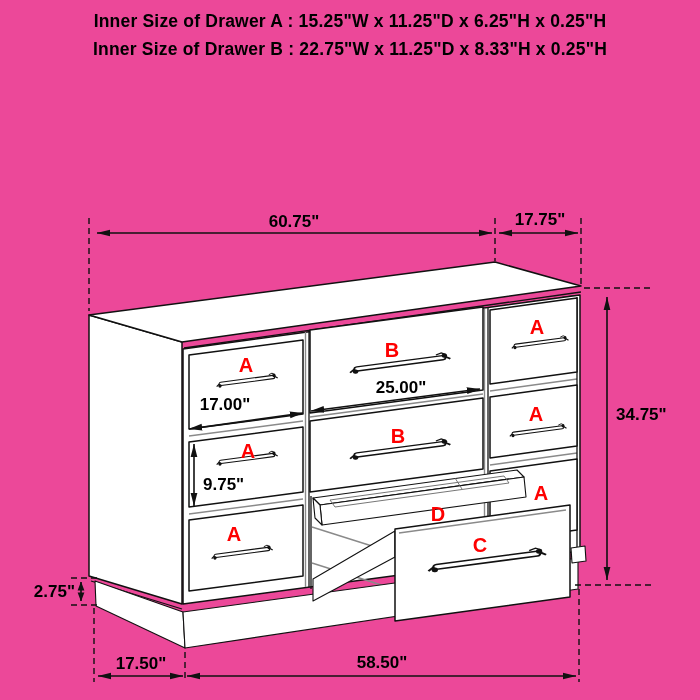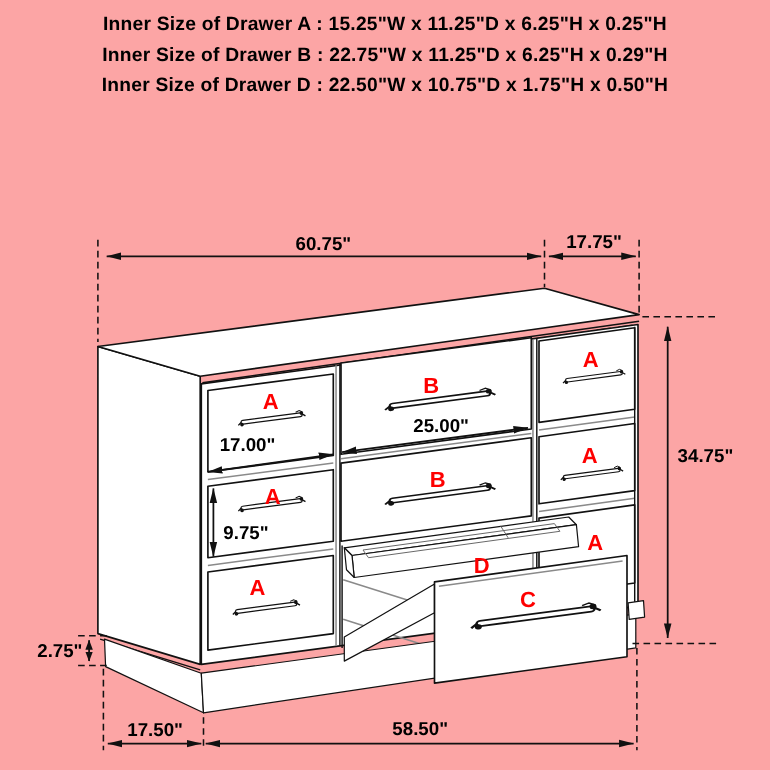--- a/index.html
+++ b/index.html
@@ -1,16 +1,16 @@
 <!DOCTYPE html>
 <html><head>
 <meta charset="utf-8">
 <style>
   html,body{margin:0;padding:0;background:#ffffff;}
-  #stage{position:relative;width:700px;height:700px;background:#fca5a5;overflow:hidden;
+  #stage{position:relative;width:700px;height:700px;background:#ec4899;overflow:hidden;
          font-family:"Liberation Sans",sans-serif;}
   #spec-header{position:absolute;top:7px;left:0;width:700px;text-align:center;
                font-weight:bold;font-size:17.5px;line-height:28px;color:#000;letter-spacing:0.2px;}
   svg{position:absolute;top:0;left:0;}
   .face{fill:#ffffff;stroke:#111;stroke-width:1.5;stroke-linejoin:round;}
   .thin{fill:#ffffff;stroke:#111;stroke-width:1.1;stroke-linejoin:round;}
   .ln{stroke:#111;stroke-width:1.3;fill:none;}
   .gln{stroke:#8a8a8a;stroke-width:1.4;fill:none;}
   .dash{stroke:#111;stroke-width:1.4;fill:none;stroke-dasharray:6 4;}
   .dimln{stroke:#111;stroke-width:1.6;fill:none;}
@@ -18,22 +18,21 @@
   .redlbl{font-family:"Liberation Sans",sans-serif;font-weight:bold;font-size:20px;fill:#fe0000;}
   .stripe{stroke:#2b2b2b;stroke-width:3;fill:none;stroke-dasharray:13 7;}
 </style>
 </head>
 <body>
 
 <div id="stage">
 
   <div id="spec-header">
     <div>Inner Size of Drawer A : 15.25"W x 11.25"D x 6.25"H x 0.25"H</div>
-    <div>Inner Size of Drawer B : 22.75"W x 11.25"D x 6.25"H x 0.29"H</div>
-    <div>Inner Size of Drawer D : 22.50"W x 10.75"D x 1.75"H x 0.50"H</div>
+    <div>Inner Size of Drawer B : 22.75"W x 11.25"D x 8.33"H x 0.25"H</div>
   </div>
 
   <svg width="700" height="700" viewBox="0 0 700 700">
     <defs>
       <marker id="arr" viewBox="0 0 14 9" refX="13.2" refY="4.5" markerWidth="14" markerHeight="9" orient="auto-start-reverse" markerUnits="userSpaceOnUse">
         <path d="M13.5,4.5 L0,1.1 L0,7.9 z" fill="#111"></path>
       </marker>
       <marker id="arrs" viewBox="0 0 9 8" refX="8.6" refY="4" markerWidth="9" markerHeight="8" orient="auto-start-reverse" markerUnits="userSpaceOnUse">
         <path d="M9,4 L0,0.6 L0,7.4 z" fill="#111"></path>
       </marker>

